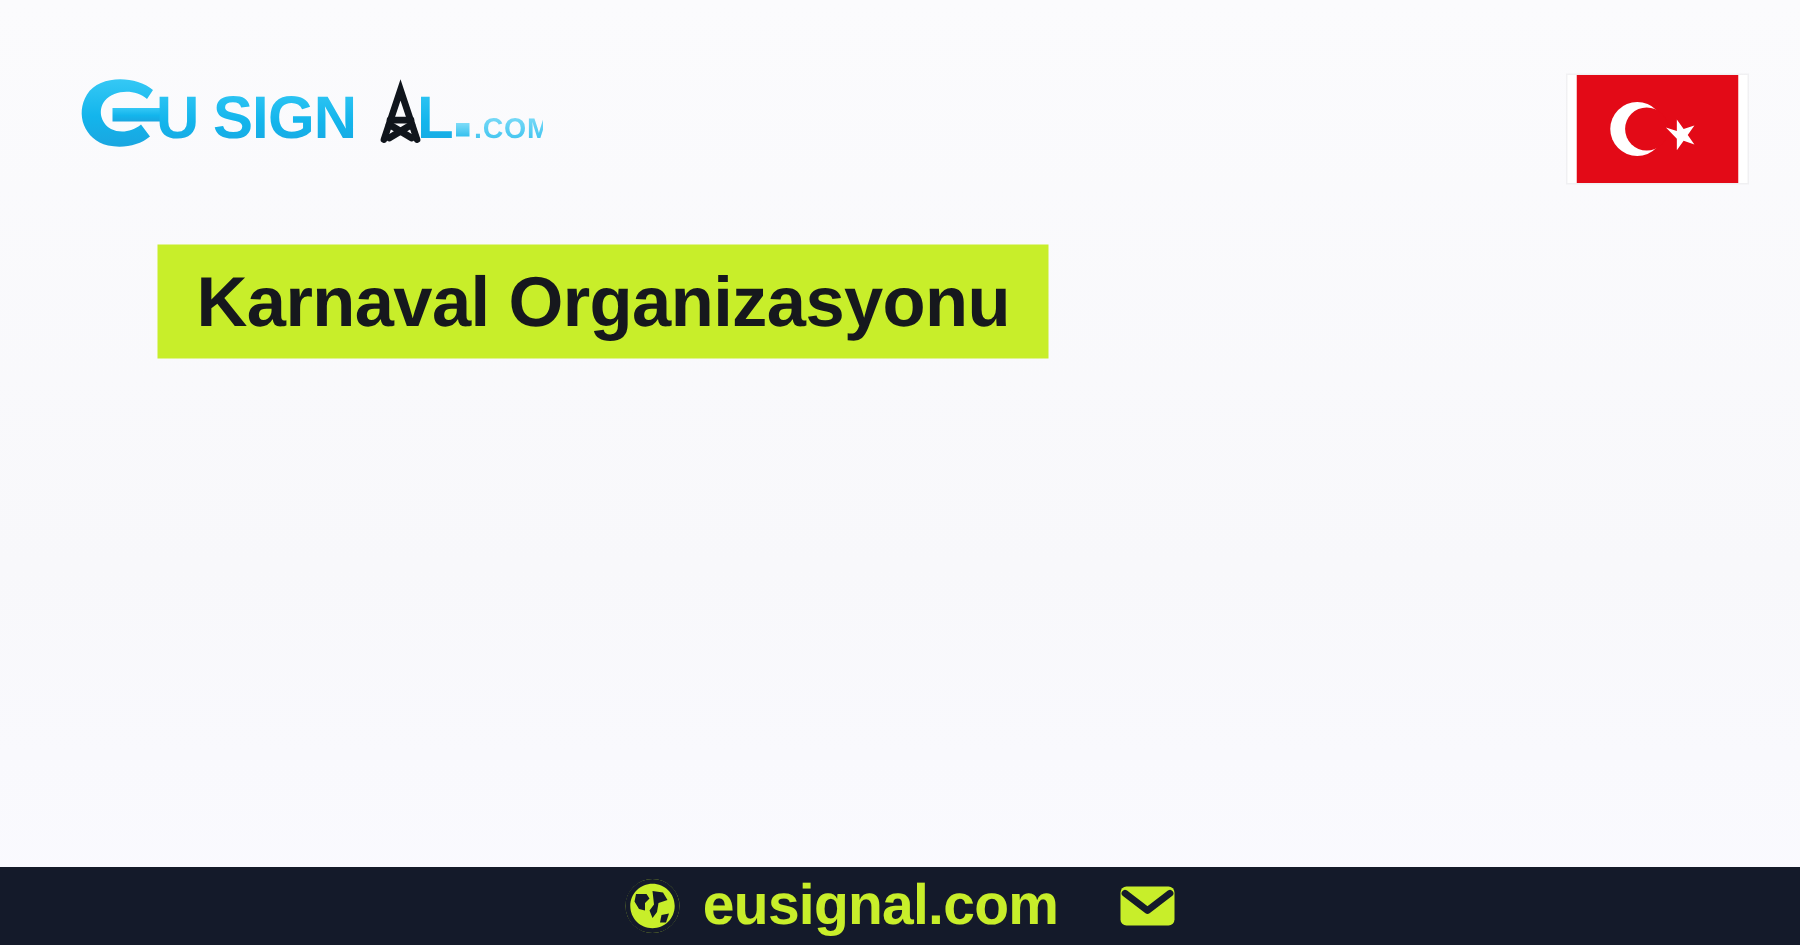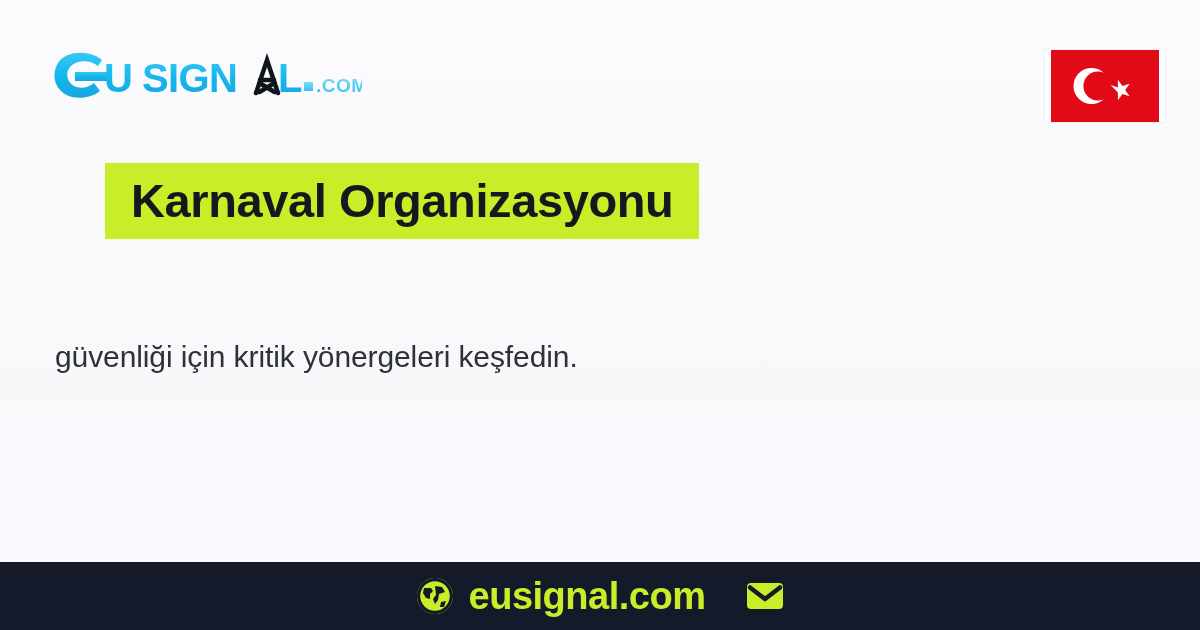--- a/index.html
+++ b/index.html
@@ -107,21 +107,21 @@
     display: block;
     white-space: nowrap;
   }
 
   
   #footer {
     position: absolute;
     left: 0;
     bottom: 0;
     width: 1200px;
-    height: 68px;
+    height: 52px;
     background: #141a2a;
     display: flex;
     align-items: center;
     justify-content: center;
     gap: 40px;
   }
   .contact-item {
     display: flex;
     align-items: center;
     gap: 14px;
@@ -200,21 +200,20 @@
 
   </div>
 
   <div id="headline">
     <span class="headline-line" id="headline-line-2">
       <span class="hl">Karnaval Organizasyonu</span>
     </span>
   </div>
 
   <div id="subtitle">
-    <span class="sub-line">güvenliği için kritik yönergeleri keşfedin.</span>
   </div>
 
   <div id="footer">
 
     <div class="contact-item">
       <svg class="contact-icon" viewBox="0 0 40 40">
         <circle cx="20" cy="20" r="18" fill="#c8ee2a"></circle>
         <path d="M20 2 C 10 2, 2 10, 2 20 C 2 30, 10 38, 20 38 C 30 38, 38 30, 38 20
                  C 38 10, 30 2, 20 2 Z M 20 5.2 C 28.2 5.2, 34.8 11.8, 34.8 20
                  C 34.8 28.2, 28.2 34.8, 20 34.8 C 11.8 34.8, 5.2 28.2, 5.2 20

